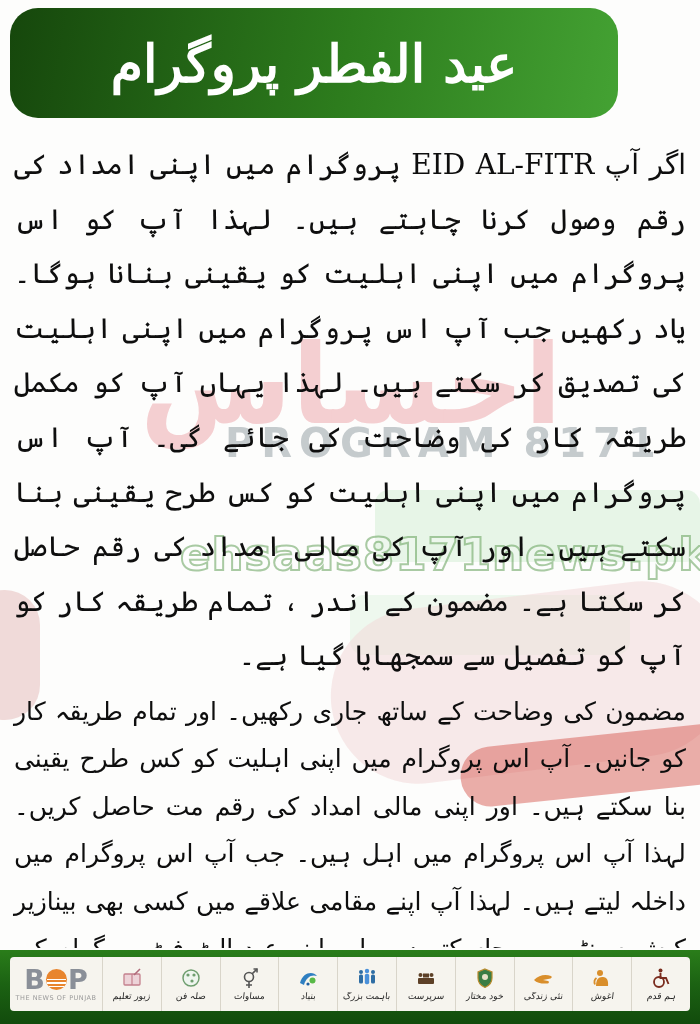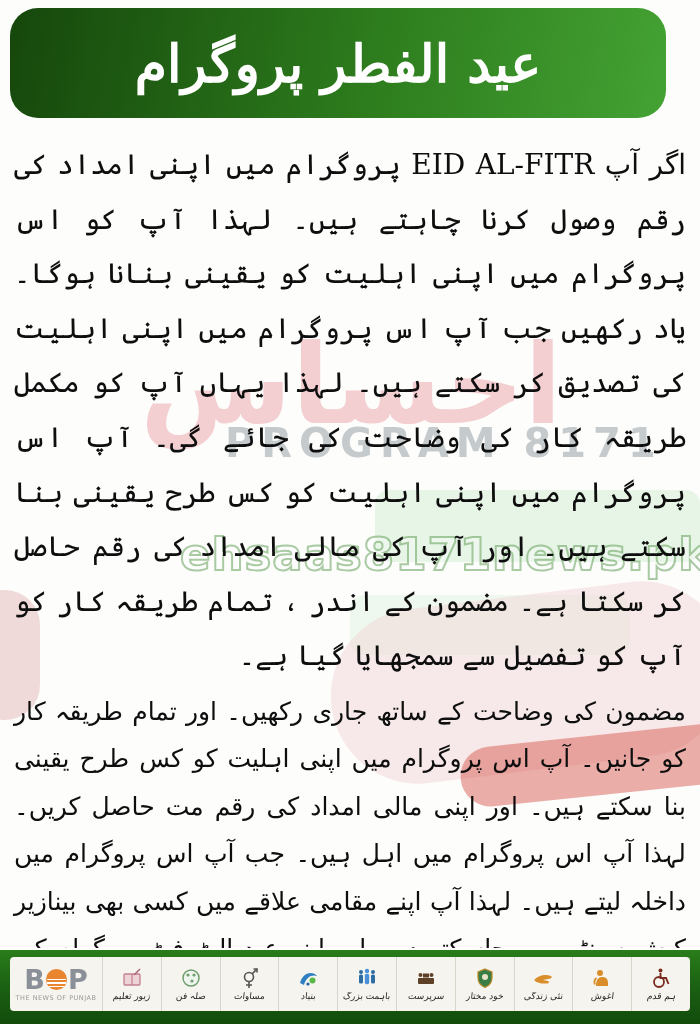--- a/index.html
+++ b/index.html
@@ -1,20 +1,20 @@
 <!DOCTYPE html>
 <html><head>
 <meta charset="utf-8">
 <style>
   html,body{margin:0;padding:0;background:#ffffff;}
   .page{position:relative;width:700px;height:1024px;background:#fdfdfc;overflow:hidden;
         font-family:"DejaVu Sans",sans-serif;}
 
   
-  .header{position:absolute;top:8px;left:10px;width:656px;height:110px;border-radius:28px;
+  .header{position:absolute;top:8px;left:10px;width:608px;height:110px;border-radius:28px;
           background:linear-gradient(100deg,#16470c 0%,#2d7c1d 55%,#44a233 100%);
           display:flex;align-items:center;justify-content:center;z-index:2;}
   .header-title{color:#ffffff;font-size:52px;font-weight:bold;direction:rtl;
                 font-family:"DejaVu Serif",serif;white-space:nowrap;}
 
   
   .watermark{position:absolute;inset:0;z-index:0;pointer-events:none;}
   .wm-mint1{position:absolute;left:375px;top:490px;width:325px;height:72px;border-radius:14px;
             background:#cdeccf;opacity:.45;}
   .wm-mint2{position:absolute;left:350px;top:595px;width:280px;height:60px;border-radius:14px;

